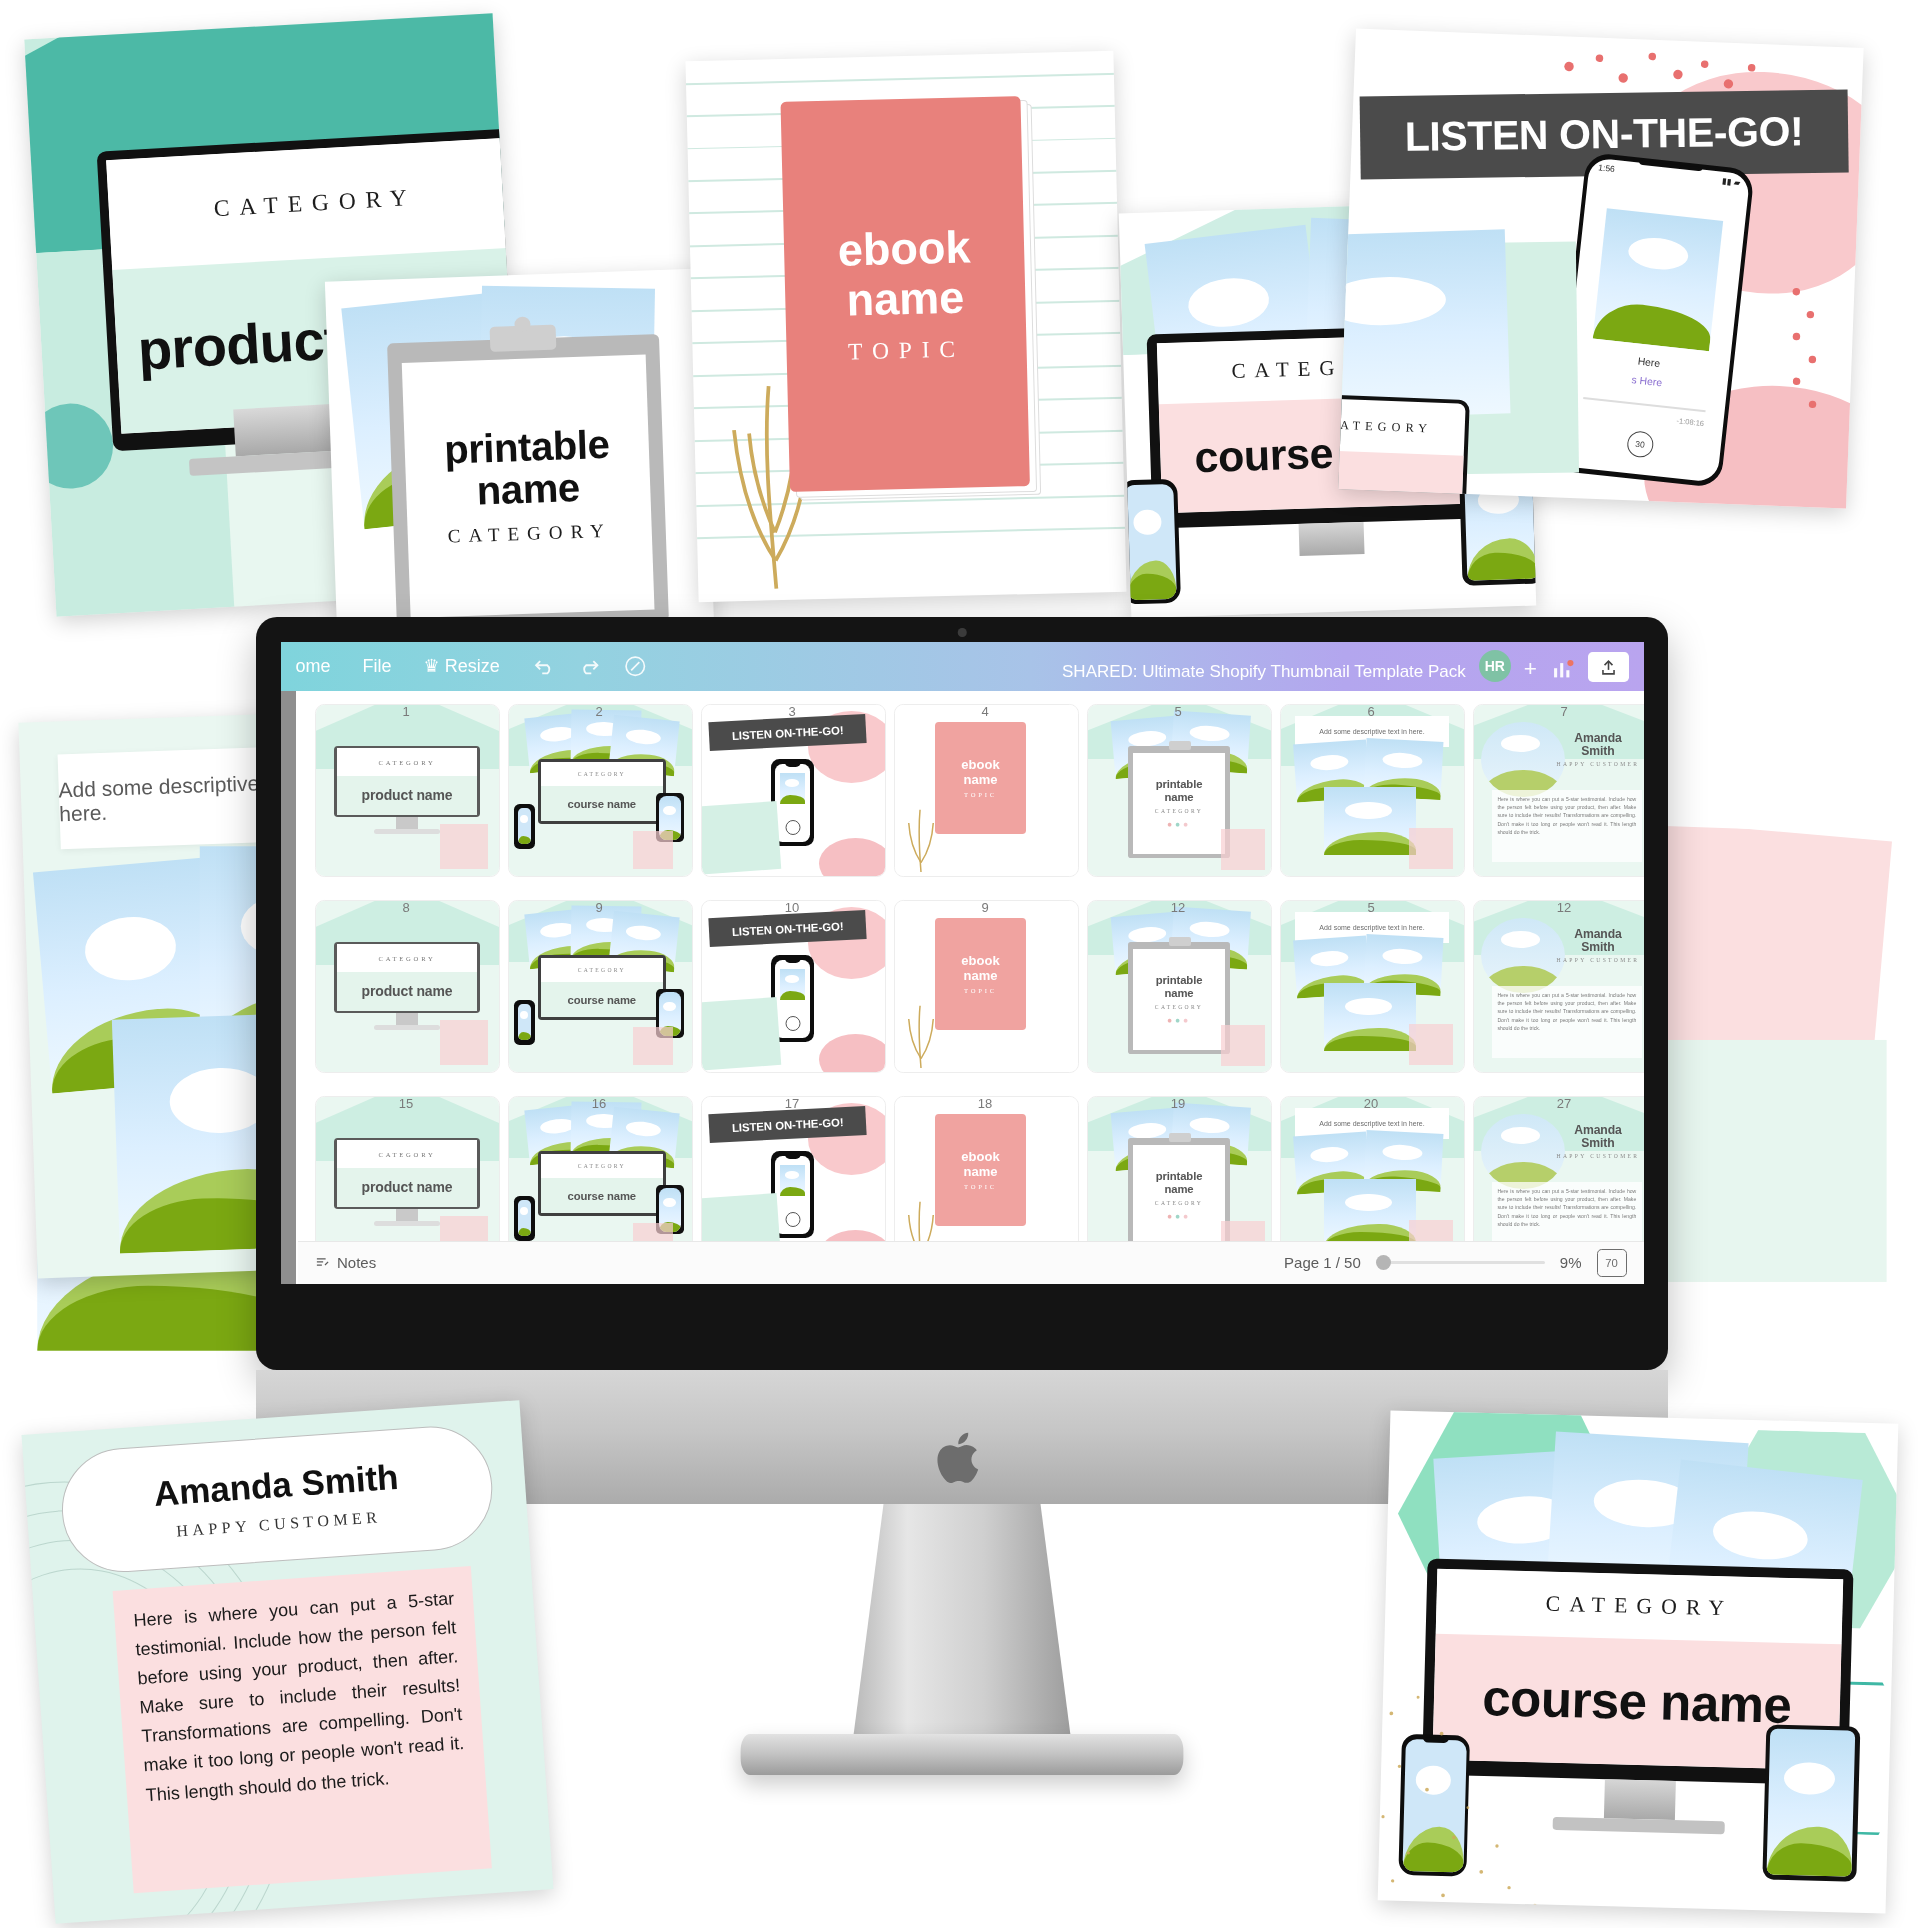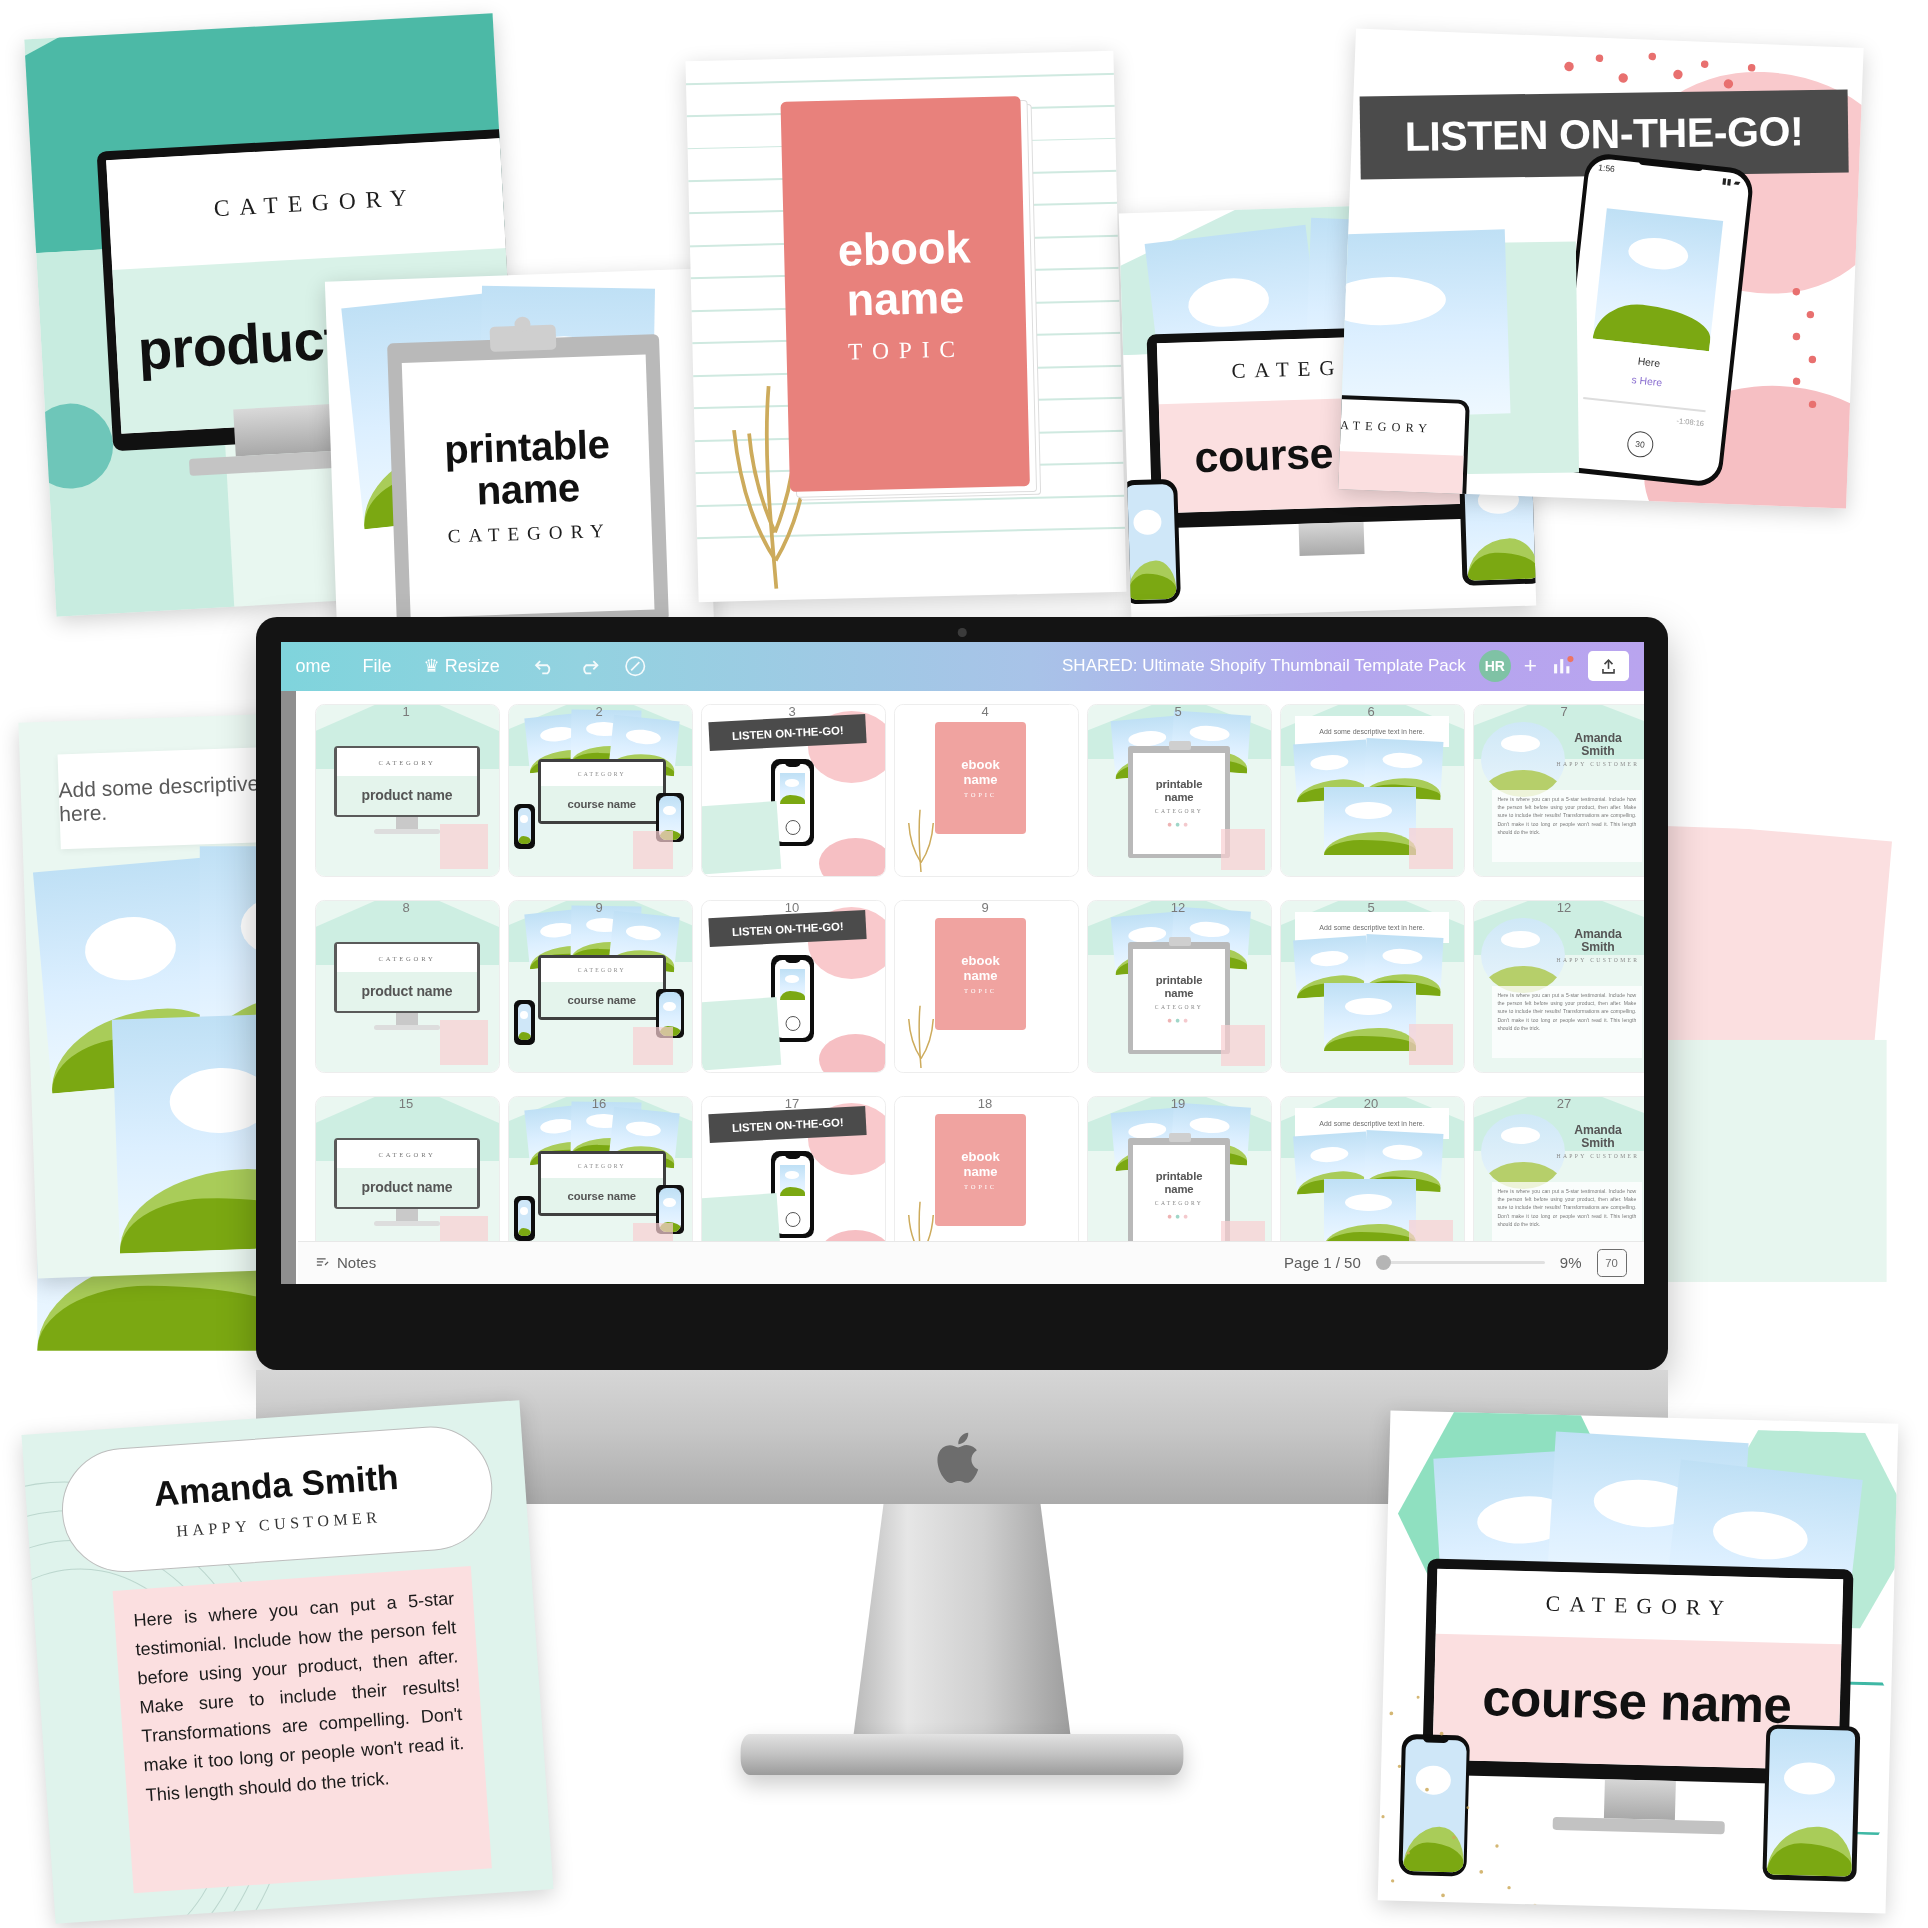--- a/index.html
+++ b/index.html
@@ -234,21 +234,21 @@
   #canva-topbar {
     position:absolute; left:0; top:0; width:100%; height:49px;
     background: linear-gradient(90deg, #7fd4dc 0%, #93d2e0 22%, #a8c3e8 55%, #b3a6ee 78%, #b9a4ef 100%);
     display:flex; align-items:center; padding: 0 15px; box-sizing:border-box;
     color:#fff;
   }
   .tb-item { font-size:18px; color:#ffffff; margin-right:32px; white-space:nowrap; }
   .tb-icon { width:24.5px; height:24.5px; margin-right:21px; opacity:.9; }
   #canva-title {
     margin-left:auto; font-size:17px; color:#fff; white-space:nowrap;
-    display:flex; align-items:center; gap:13px;
+    display:flex; align-items:flex-end; gap:13px;
   }
   .avatar {
     width:32px; height:32px; border-radius:50%;
     background:#7fc2a5; color:#fff; font-size:14px; font-weight:700;
     display:flex; align-items:center; justify-content:center;
   }
   .plus { font-size:22.6px; color:#fff; opacity:.95; }
   .tb-right-icon { width:24.5px; height:24.5px; opacity:.95; position:relative;}
   #share-btn {
     background:#fff; border-radius:4.7px; width:41px; height:30px;

